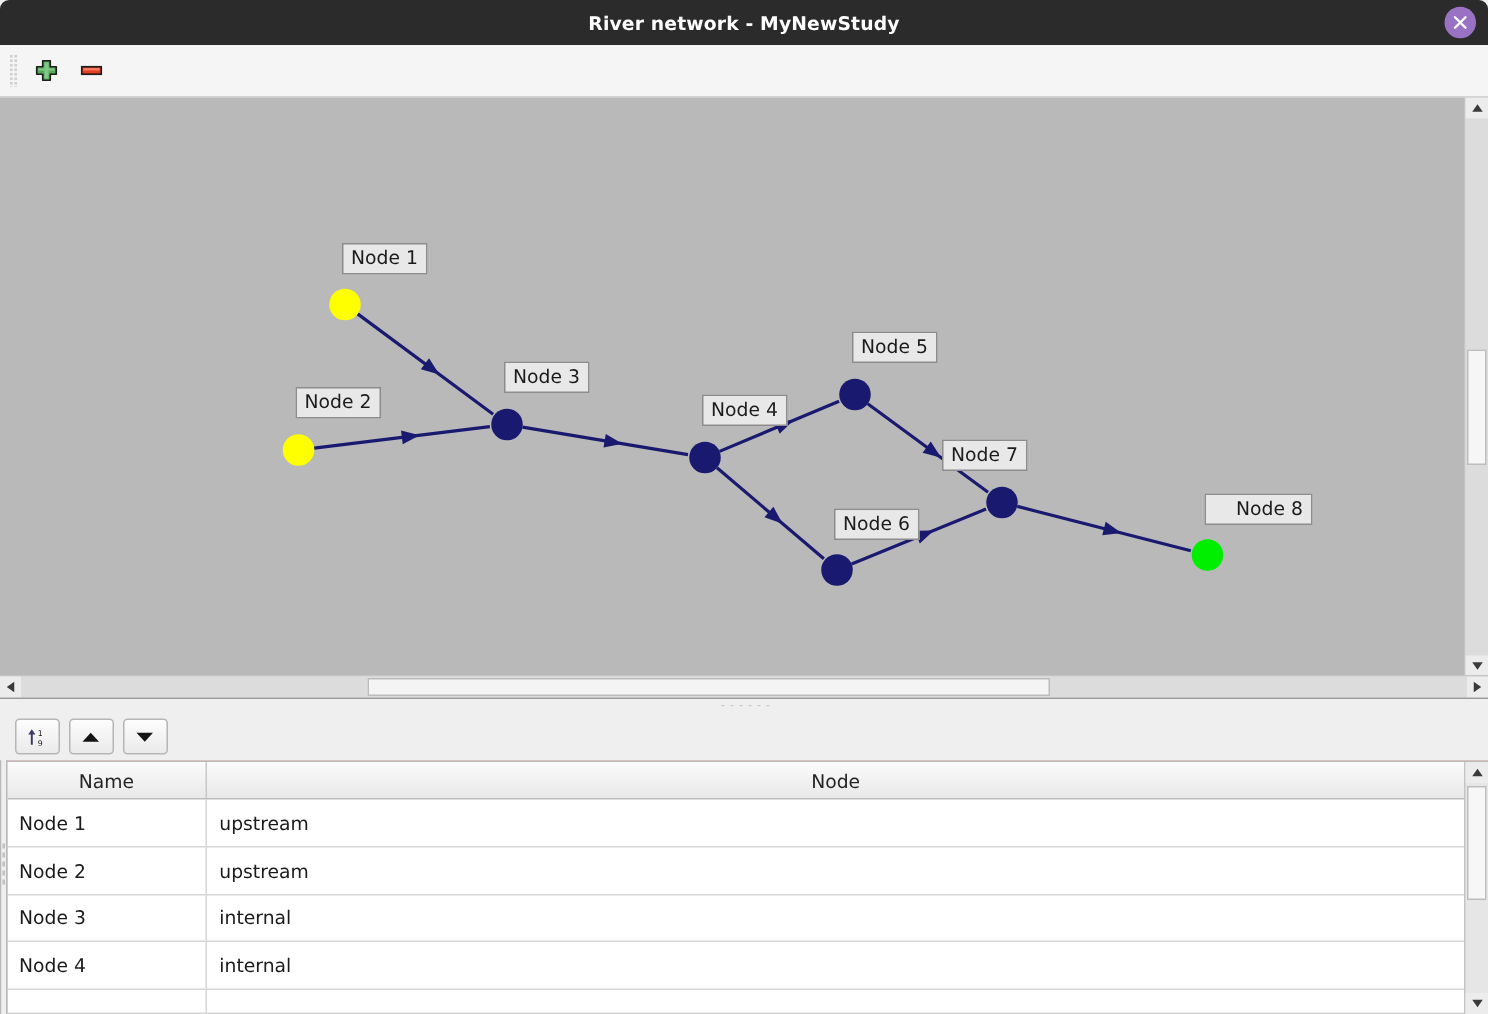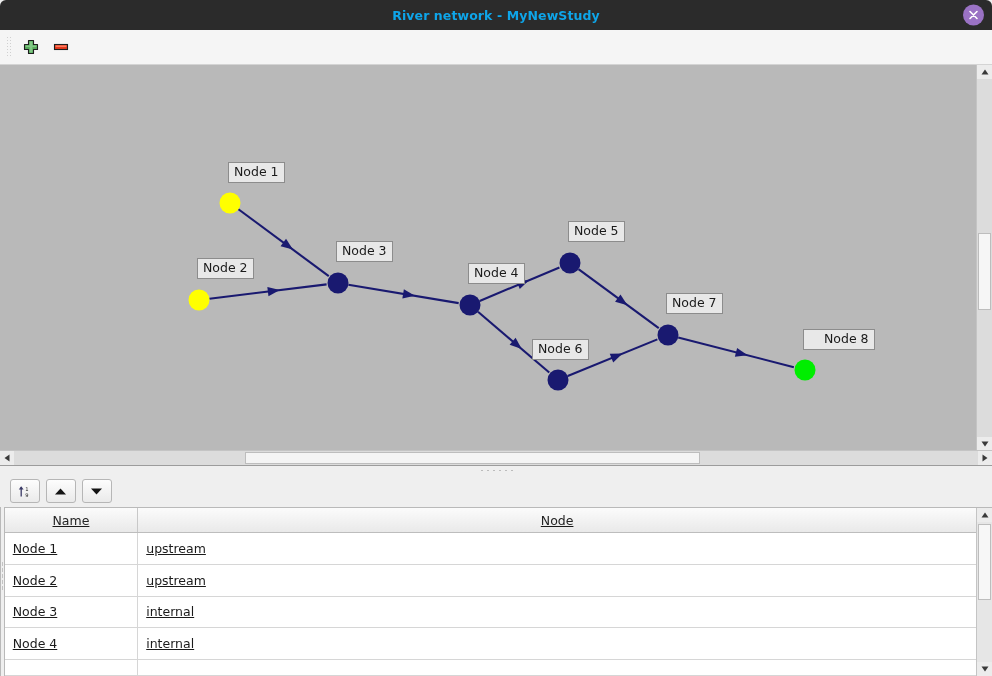--- a/index.html
+++ b/index.html
@@ -35,21 +35,21 @@
     justify-content: center;
     position: relative;
     flex: 0 0 auto;
     border-top-left-radius: 6px;
     border-top-right-radius: 6px;
   }
   .titlebar-text {
     font-size: 12.5px;
     font-weight: bold;
     letter-spacing: 0.1px;
-    color: #0ea5e9;
+    color: #ffffff;
   }
   .close-btn {
     position: absolute;
     right: 8px;
     top: 50%;
     transform: translateY(-50%);
     width: 21px;
     height: 21px;
     border-radius: 50%;
     background: #9a72c4;
@@ -240,21 +240,20 @@
 
   .table-wrap {
     flex: 1 1 auto;
     display: flex;
     background: #fca5a5;
     border: 1px solid #b9b9b9;
     border-bottom: none;
     margin: 0 0 0 0;
     min-height: 0;
     overflow: hidden;
-    text-decoration: underline;
   }
   .pane-left .table-wrap  { margin-left: 0; border-left: none; }
   .pane-right .table-wrap { border-right: none; }
 
   table.grid {
     border-collapse: collapse;
     table-layout: fixed;
     width: 100%;
     background: #fff;
     font-size: 12.5px;
@@ -370,22 +369,22 @@
           <circle cx="805" cy="305" r="10.5" fill="#00ee00"></circle>
         </g>
     </svg>
 
     <div id="labels">
         <div class="node-label" style="left: 228px; top: 97px;">Node 1</div>
         <div class="node-label" style="left: 197px; top: 193px;">Node 2</div>
         <div class="node-label" style="left: 336px; top: 176px;">Node 3</div>
         <div class="node-label" style="left: 468px; top: 198px;">Node 4</div>
         <div class="node-label" style="left: 568px; top: 156px;">Node 5</div>
-        <div class="node-label" style="left: 532px; top: 274px;">Node 6</div>
-        <div class="node-label" style="left: 666px; top: 228px;">Node 7</div>
+        <div class="node-label" style="left: 556px; top: 274px;">Node 6</div>
+        <div class="node-label" style="left: 628px; top: 228px;">Node 7</div>
         <div class="node-label" style="left: 803px; top: 264px; padding-left: 20px;">Node 8</div>
       </div>
 
     <div class="vscroll-canvas">
       <div class="sb-arrow top-arrow">
         <svg width="8" height="6" viewBox="0 0 8 6">
           <path d="M4 0.5 L7.5 5.5 L0.5 5.5 Z" fill="#3a3a3a"></path>
         </svg>
       </div>
       <div class="sb-vtrack">

